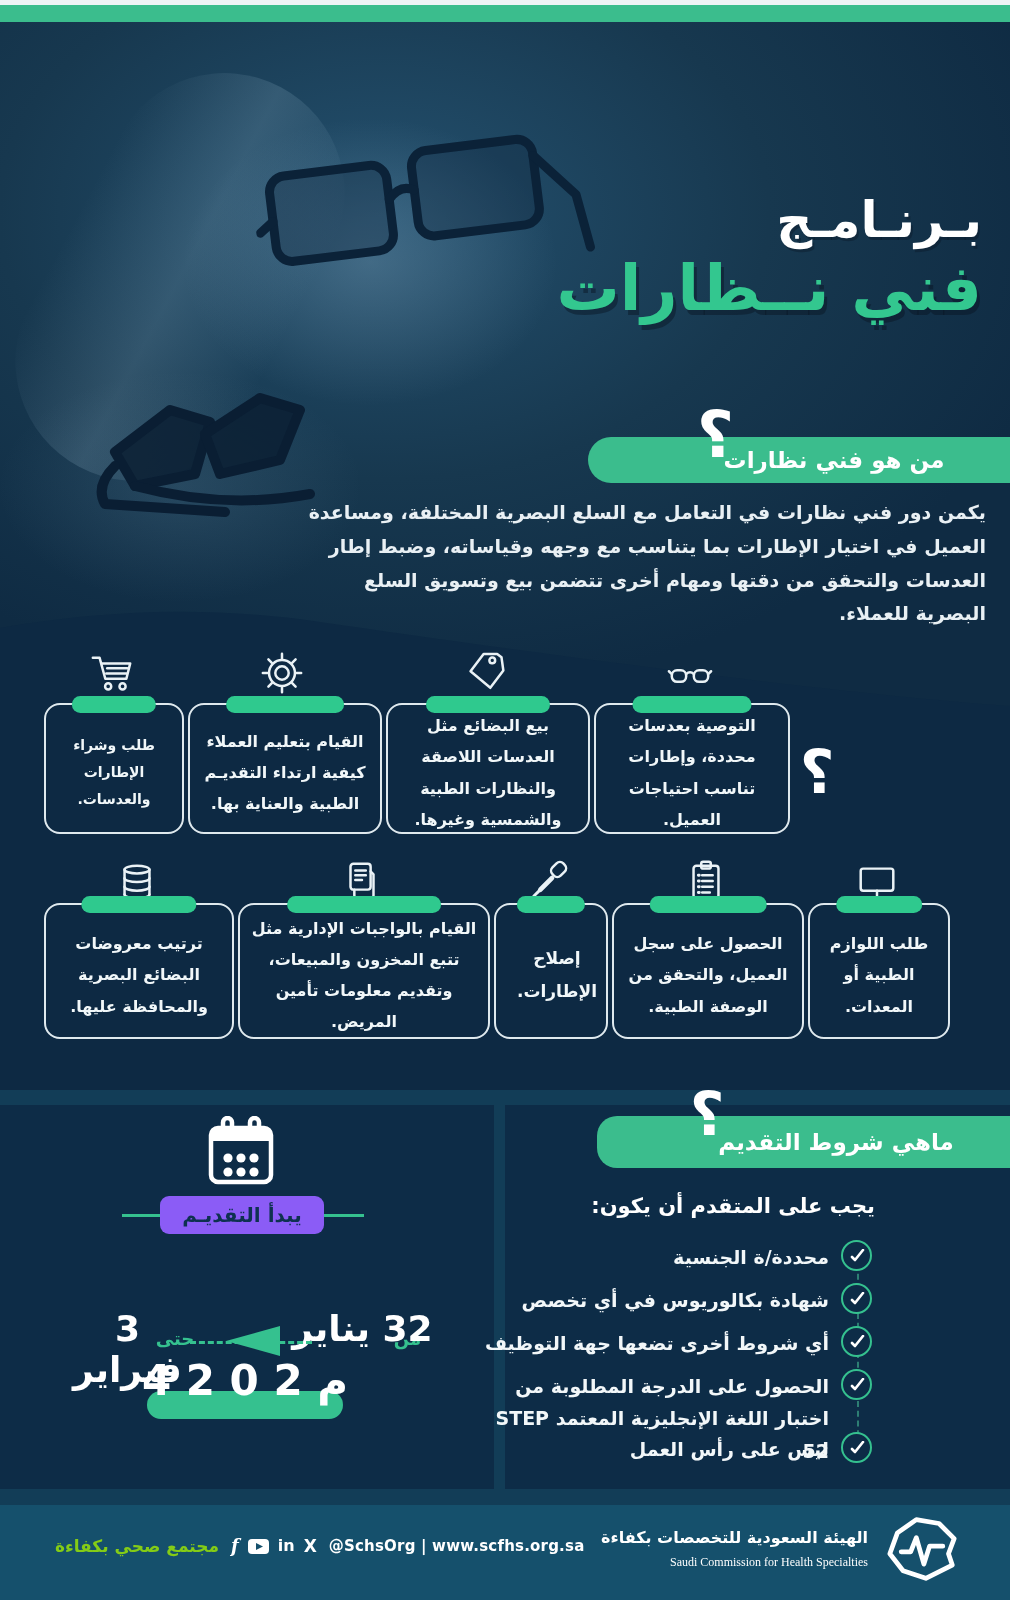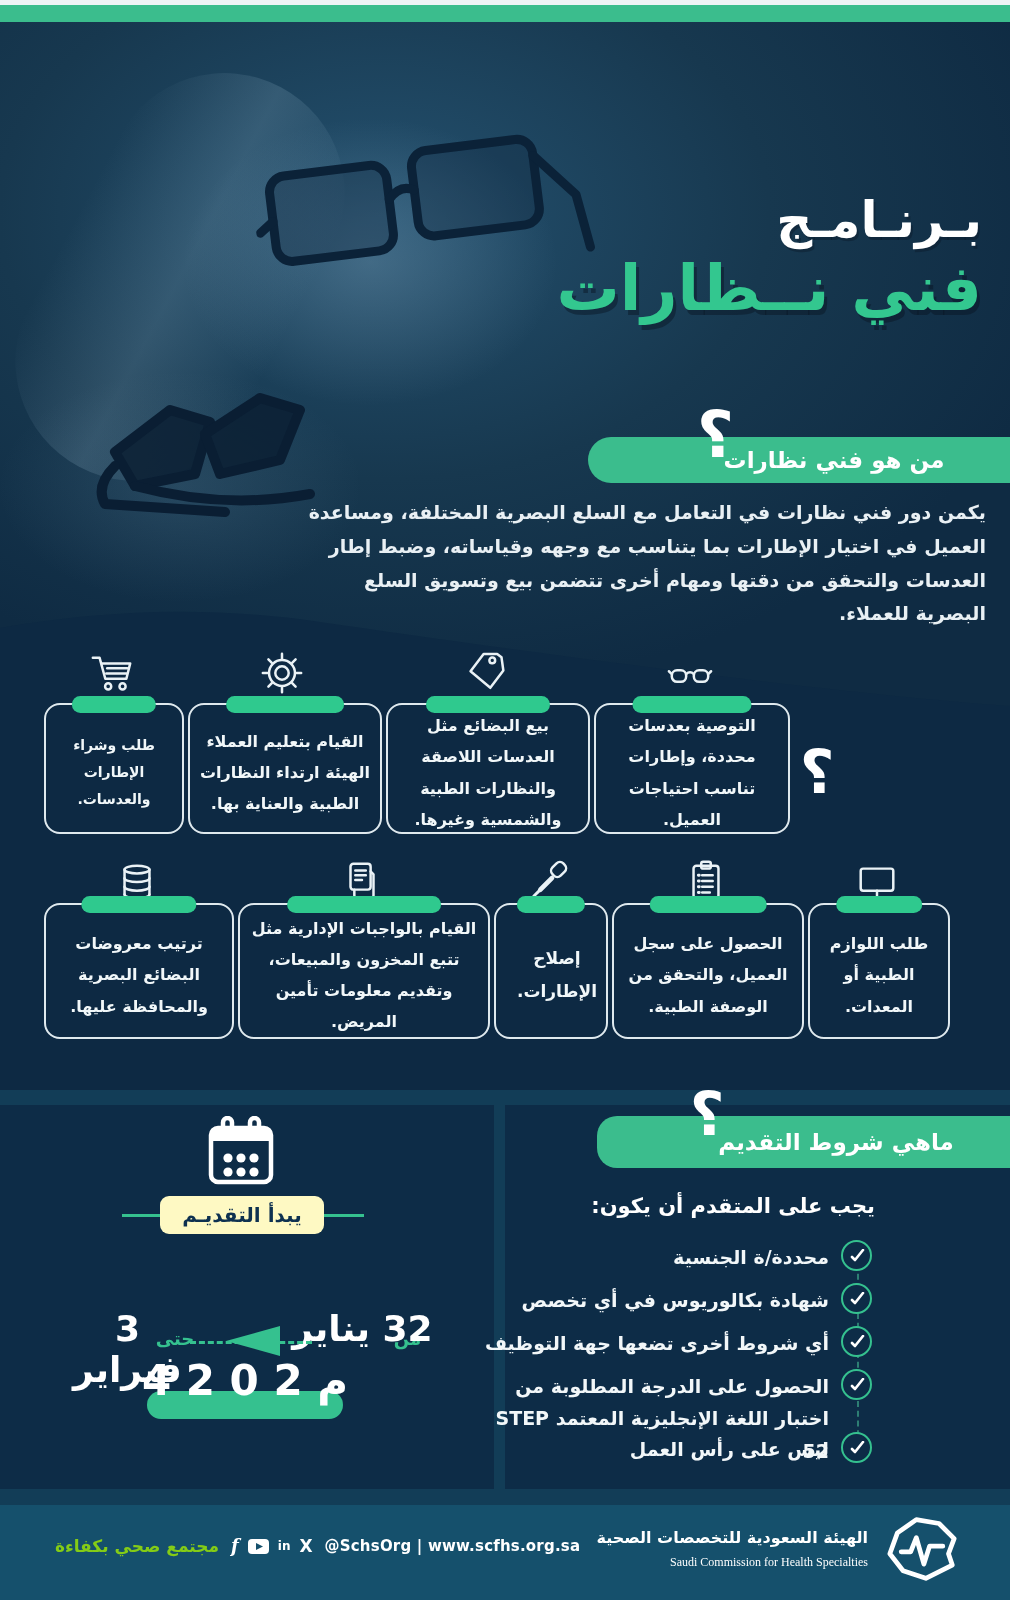--- a/index.html
+++ b/index.html
@@ -42,21 +42,21 @@
   .duties-label{top:742px;left:800px;width:184px;display:flex;align-items:center;gap:10px;direction:ltr;}
   .duties-label .qmark-inline{color:#fff;font-weight:bold;font-size:60px;transform:scaleX(-1);line-height:1;}
   .duties-label .dl-col{flex:1;text-align:right;color:#35c18f;font-weight:bold;font-size:27px;line-height:1.3;}
   
   .bottom-band{top:1090px;left:0;width:1010px;height:415px;background:#123d57;}
   .panel{position:absolute;top:1105px;height:384px;background:#0d2c47;}
   .panel-left{left:0;width:494px;}
   .panel-right{left:505px;width:505px;}
   .calendar{left:205px;top:1116px;}
   .apply-line{left:122px;top:1214px;width:242px;height:0;border-top:3px solid #35c18f;}
-  .apply-btn{left:160px;top:1196px;width:164px;height:38px;background:#fef9c3;border-radius:9px;
+  .apply-btn{left:160px;top:1196px;width:164px;height:38px;background:#8b5cf6;border-radius:9px;
     display:flex;align-items:center;justify-content:center;color:#0e3150;font-weight:bold;font-size:20px;z-index:2;}
   .dt-label{position:absolute;color:#35c18f;font-weight:bold;font-size:18px;text-align:center;margin-top:40px;}
   .dt-date{position:absolute;color:#ffffff;font-weight:bold;font-size:36px;text-align:center;}
   .dash-line{left:190px;top:1341px;width:122px;height:0;border-top:3px dashed #35c18f;}
   .arrow{left:224px;top:1325px;}
   .year-pill{left:147px;top:1391px;width:196px;height:28px;background:#35c18f;border-radius:14px;}
   .year-text{left:120px;top:1356px;width:250px;text-align:center;color:#fff;font-weight:bold;font-size:42px;direction:ltr;}
   .cond-banner{top:1116px;width:348px;height:52px;font-size:23px;padding-left:65px;border-radius:20px 0 0 20px;}
   .cond-heading{top:1194px;right:135px;color:#ffffff;font-weight:bold;font-size:21px;}
   .cond-connector{left:857px;top:1264px;height:182px;width:0;border-left:2px dashed rgba(72,194,152,0.55);}
@@ -137,21 +137,21 @@
     <div class="ctext" style="font-size:14px;">طلب وشراء الإطارات والعدسات.</div>
   </div>
 
   <svg class="icon" style="left:259px;top:650px;" viewBox="0 0 48 48" fill="none" stroke="#eaf2f6" stroke-width="2.6" stroke-linecap="round" stroke-linejoin="round">
     <circle cx="24" cy="24" r="7"></circle>
     <path d="M24,9 L24,4 M34.6,13.4 L38.2,9.8 M39,24 L44,24 M34.6,34.6 L38.2,38.2 M24,39 L24,44 M13.4,34.6 L9.8,38.2 M9,24 L4,24 M13.4,13.4 L9.8,9.8"></path>
     <circle cx="24" cy="24" r="13.5"></circle>
   </svg>
   <div class="card" style="left:188px;top:703px;width:190px;height:127px;">
     <div class="pill"></div>
-    <div class="ctext">القيام بتعليم العملاء الهيئة ارتداء النظارات الطبية والعناية بها.</div>
+    <div class="ctext">القيام بتعليم العملاء كيفية ارتداء التقديـم الطبية والعناية بها.</div>
   </div>
 
   <svg class="icon" style="left:463px;top:648px;" viewBox="0 0 48 48" fill="none" stroke="#eaf2f6" stroke-width="2.6" stroke-linecap="round" stroke-linejoin="round">
     <path d="M8,22 L24,6 L38,8 L42,12 L42,26 L26,42 Z" transform="rotate(-8 24 24)"></path>
     <circle cx="32" cy="14" r="3" transform="rotate(-8 24 24)"></circle>
   </svg>
   <div class="card" style="left:386px;top:703px;width:200px;height:127px;">
     <div class="pill"></div>
     <div class="ctext">بيع البضائع مثل العدسات اللاصقة والنظارات الطبية والشمسية وغيرها.</div>
   </div>
@@ -310,28 +310,28 @@
 
   <div class="abs footer"></div>
   <div class="abs footer-left">
     <span class="tagline">مجتمع صحي بكفاءة</span>
     <span class="social">
       <span class="sicon" style="font-family:'DejaVu Serif',serif;font-style:italic;font-size:18px;">f</span>
       <svg width="21" height="15" viewBox="0 0 21 15">
           <rect width="21" height="15" rx="4" fill="#ffffff"></rect>
           <polygon points="8,4 15,7.5 8,11" fill="#15506c"></polygon>
         </svg>
-      <span class="sicon" style="font-size:12px;">in</span>
+      <span class="sicon" style="font-size:16px;">in</span>
       <span class="sicon" style="font-size:17px;">X</span>
     </span>
     <span class="handle" dir="ltr">@SchsOrg | www.scfhs.org.sa</span>
   </div>
   <div class="abs footer-right">
     <span class="orgcol">
-      <span class="org-ar" dir="rtl" style="display:block;">الهيئة السعودية للتخصصات الصحية</span>
+      <span class="org-ar" dir="rtl" style="display:block;">الهيئة السعودية للتخصصات بكفاءة</span>
       <span class="org-en">Saudi Commission for Health Specialties</span>
     </span>
     <svg width="80" height="70" viewBox="0 0 84 74" fill="none">
       <g stroke="#ffffff" stroke-width="5" stroke-linecap="round" stroke-linejoin="round">
         <path d="M16,20 L36,6 L60,10 L76,26 L70,42 L74,54 L46,68 L22,60 L8,42 Z"></path>
         <path d="M20,40 L30,40 L36,25 L44,53 L50,34 L64,34"></path>
       </g>
     </svg>
   </div>
 

